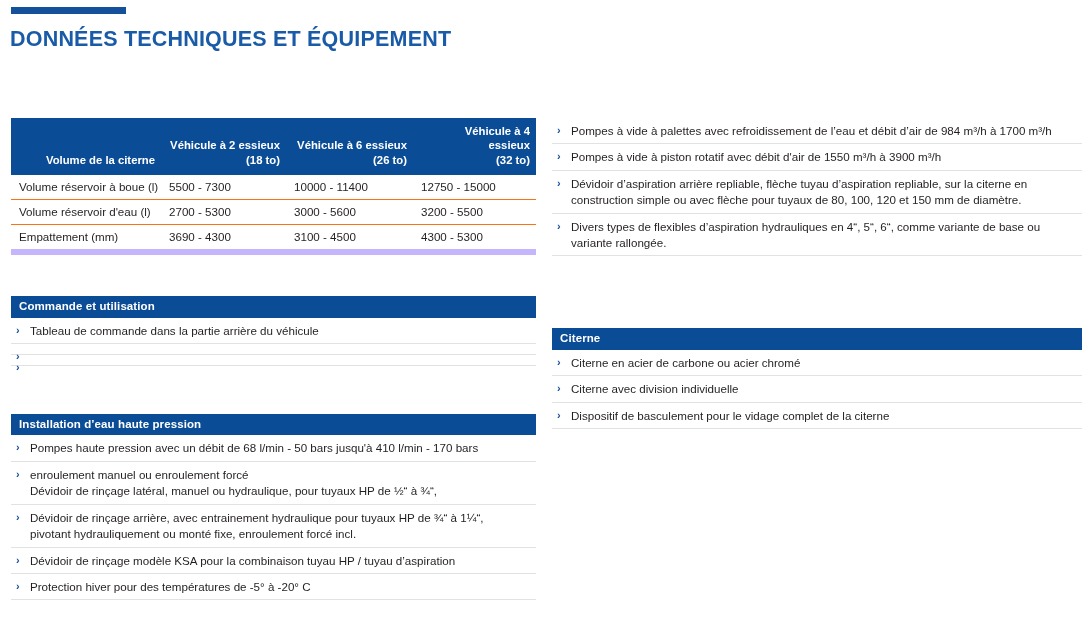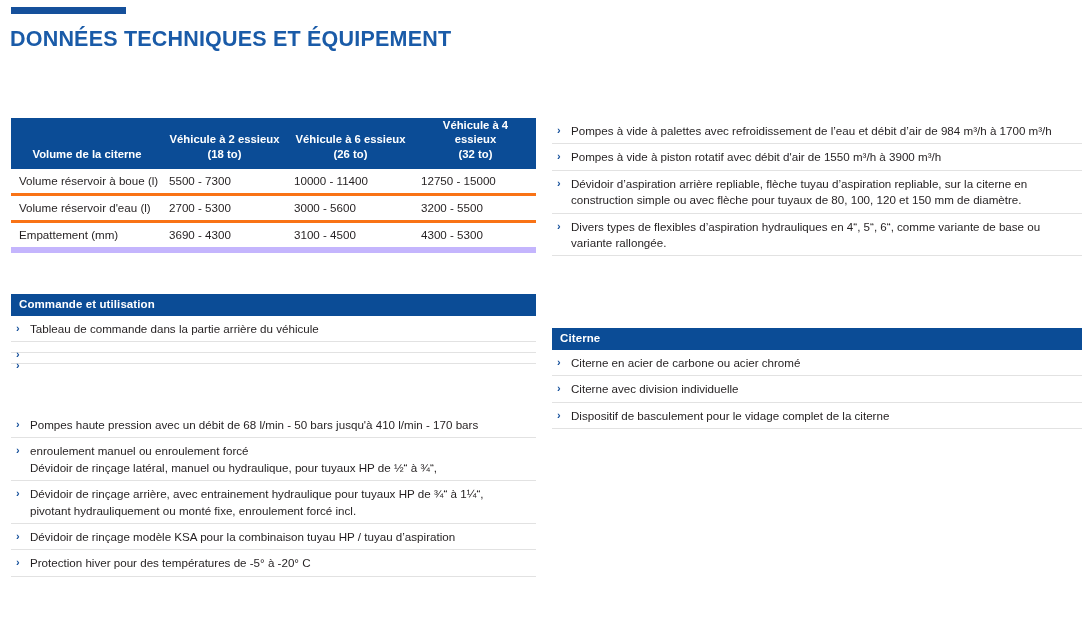--- a/index.html
+++ b/index.html
@@ -69,32 +69,32 @@
   table.spec {
     width: 100%;
     border-collapse: collapse;
     table-layout: fixed;
   }
   table.spec thead th {
     background: #0b4c96;
     color: #ffffff;
     font-size: 11.3px;
     font-weight: bold;
-    text-align: center;
+    text-align: right;
     vertical-align: bottom;
-    padding: 0 6px 8px 8px;
+    padding: 6px 6px 8px 8px;
     line-height: 1.28;
     height: 44px;
   }
   table.spec thead th.th-label { vertical-align: bottom; }
   table.spec tbody td {
     font-size: 11.6px;
     color: #231f20;
     padding: 5px 6px 5px 8px;
-    border-bottom: 3px solid #f97316;
+    border-bottom: 1px solid #f97316;
     line-height: 1.2;
     white-space: nowrap;
   }
   table.spec tbody tr:last-child td { border-bottom: 6px solid #c4b5fd; }
 
   .c1 { width: 150px; }
   .c2 { width: 125px; }
   .c3 { width: 127px; }
   .c4 { width: 123px; }
 
@@ -195,20 +195,21 @@
         </li>
         <li>
           <span class="chev">›</span>
         </li>
       </ul>
     </div>
 
     <div class="spacer-48"></div>
 
     <div class="block">
+      <div class="sec-head">Installation d’eau haute pression</div>
       <ul class="bullets">
         <li>
           <span class="chev">›</span>
           <span class="ln">Pompes haute pression avec un débit de 68 l/min - 50 bars jusqu'à 410 l/min - 170 bars</span>
         </li>
         <li>
           <span class="chev">›</span>
           <span class="ln">enroulement manuel ou enroulement forcé</span>
           <span class="ln">Dévidoir de rinçage latéral, manuel ou hydraulique, pour tuyaux HP de ½“ à ¾“,</span>
         </li>

